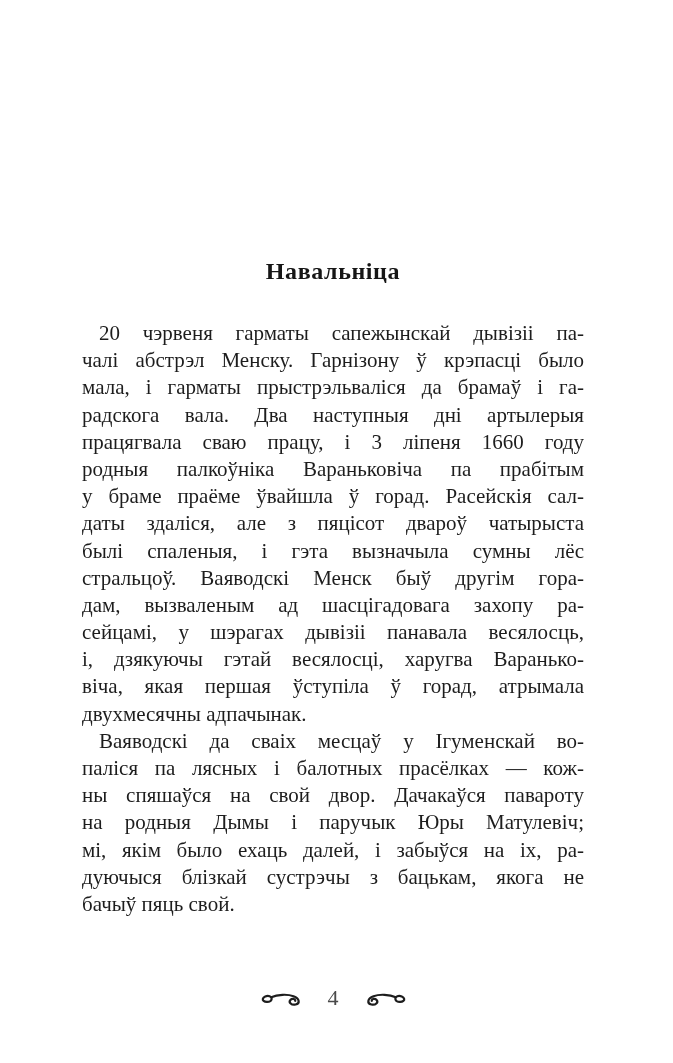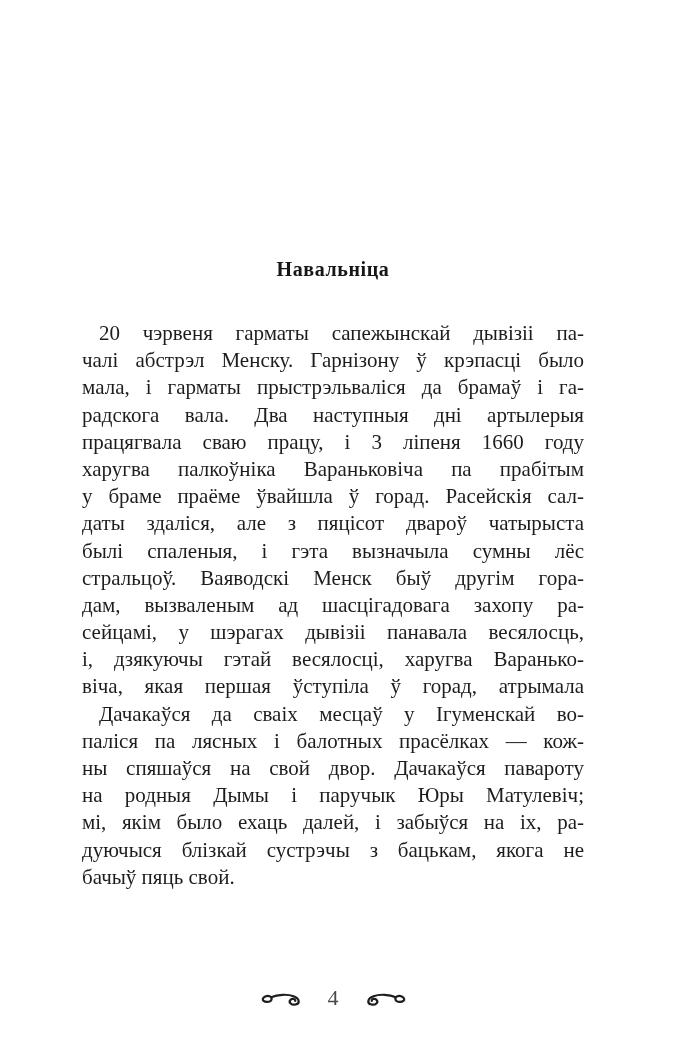--- a/index.html
+++ b/index.html
@@ -16,21 +16,21 @@
     color: #1d1d1d;
     overflow: hidden;
   }
   .chapter-title {
     position: absolute;
     top: 258px;
     left: 82px;
     width: 502px;
     margin: 0;
     text-align: center;
-    font-size: 20px;
+    font-size: 24px;
     font-weight: 700;
     letter-spacing: 0.6px;
     color: #161616;
   }
   .body-text {
     position: absolute;
     top: 320px;
     left: 82px;
     width: 502px;
   }
@@ -80,30 +80,31 @@
 <div class="page">
 
   <h1 class="chapter-title">Навальніца</h1>
 
   <div class="body-text">
       <div class="line first">20 чэрвеня гарматы сапежынскай дывізіі па-</div>
       <div class="line">чалі абстрэл Менску. Гарнізону ў крэпасці было</div>
       <div class="line">мала, і гарматы прыстрэльваліся да брамаў і га-</div>
       <div class="line">радскога вала. Два наступныя дні артылерыя</div>
       <div class="line">працягвала сваю працу, і 3 ліпеня 1660 году</div>
-      <div class="line">харугва палкоўніка Вараньковіча па прабітым</div>
+      <div class="line">родныя палкоўніка Вараньковіча па прабітым</div>
       <div class="line">у браме праёме ўвайшла ў горад. Расейскія сал-</div>
       <div class="line">даты здаліся, але з пяцісот двароў чатырыста</div>
       <div class="line">былі спаленыя, і гэта вызначыла сумны лёс</div>
       <div class="line">стральцоў. Ваяводскі Менск быў другім гора-</div>
       <div class="line">дам, вызваленым ад шасцігадовага захопу ра-</div>
       <div class="line">сейцамі, у шэрагах дывізіі панавала весялосць,</div>
       <div class="line">і, дзякуючы гэтай весялосці, харугва Варанько-</div>
       <div class="line">віча, якая першая ўступіла ў горад, атрымала</div>
-      <div class="line first">Дачакаўся да сваіх месцаў у Ігуменскай во-</div>
+      <div class="line last">двухмесячны адпачынак.</div>
+      <div class="line first">Ваяводскі да сваіх месцаў у Ігуменскай во-</div>
       <div class="line">паліся па лясных і балотных прасёлках — кож-</div>
       <div class="line">ны спяшаўся на свой двор. Дачакаўся павароту</div>
       <div class="line">на родныя Дымы і паручык Юры Матулевіч;</div>
       <div class="line">мі, якім было ехаць далей, і забыўся на іх, ра-</div>
       <div class="line">дуючыся блізкай сустрэчы з бацькам, якога не</div>
       <div class="line last">бачыў пяць свой.</div>
     </div>
 
   <div class="footer">
     <span class="ornament">

